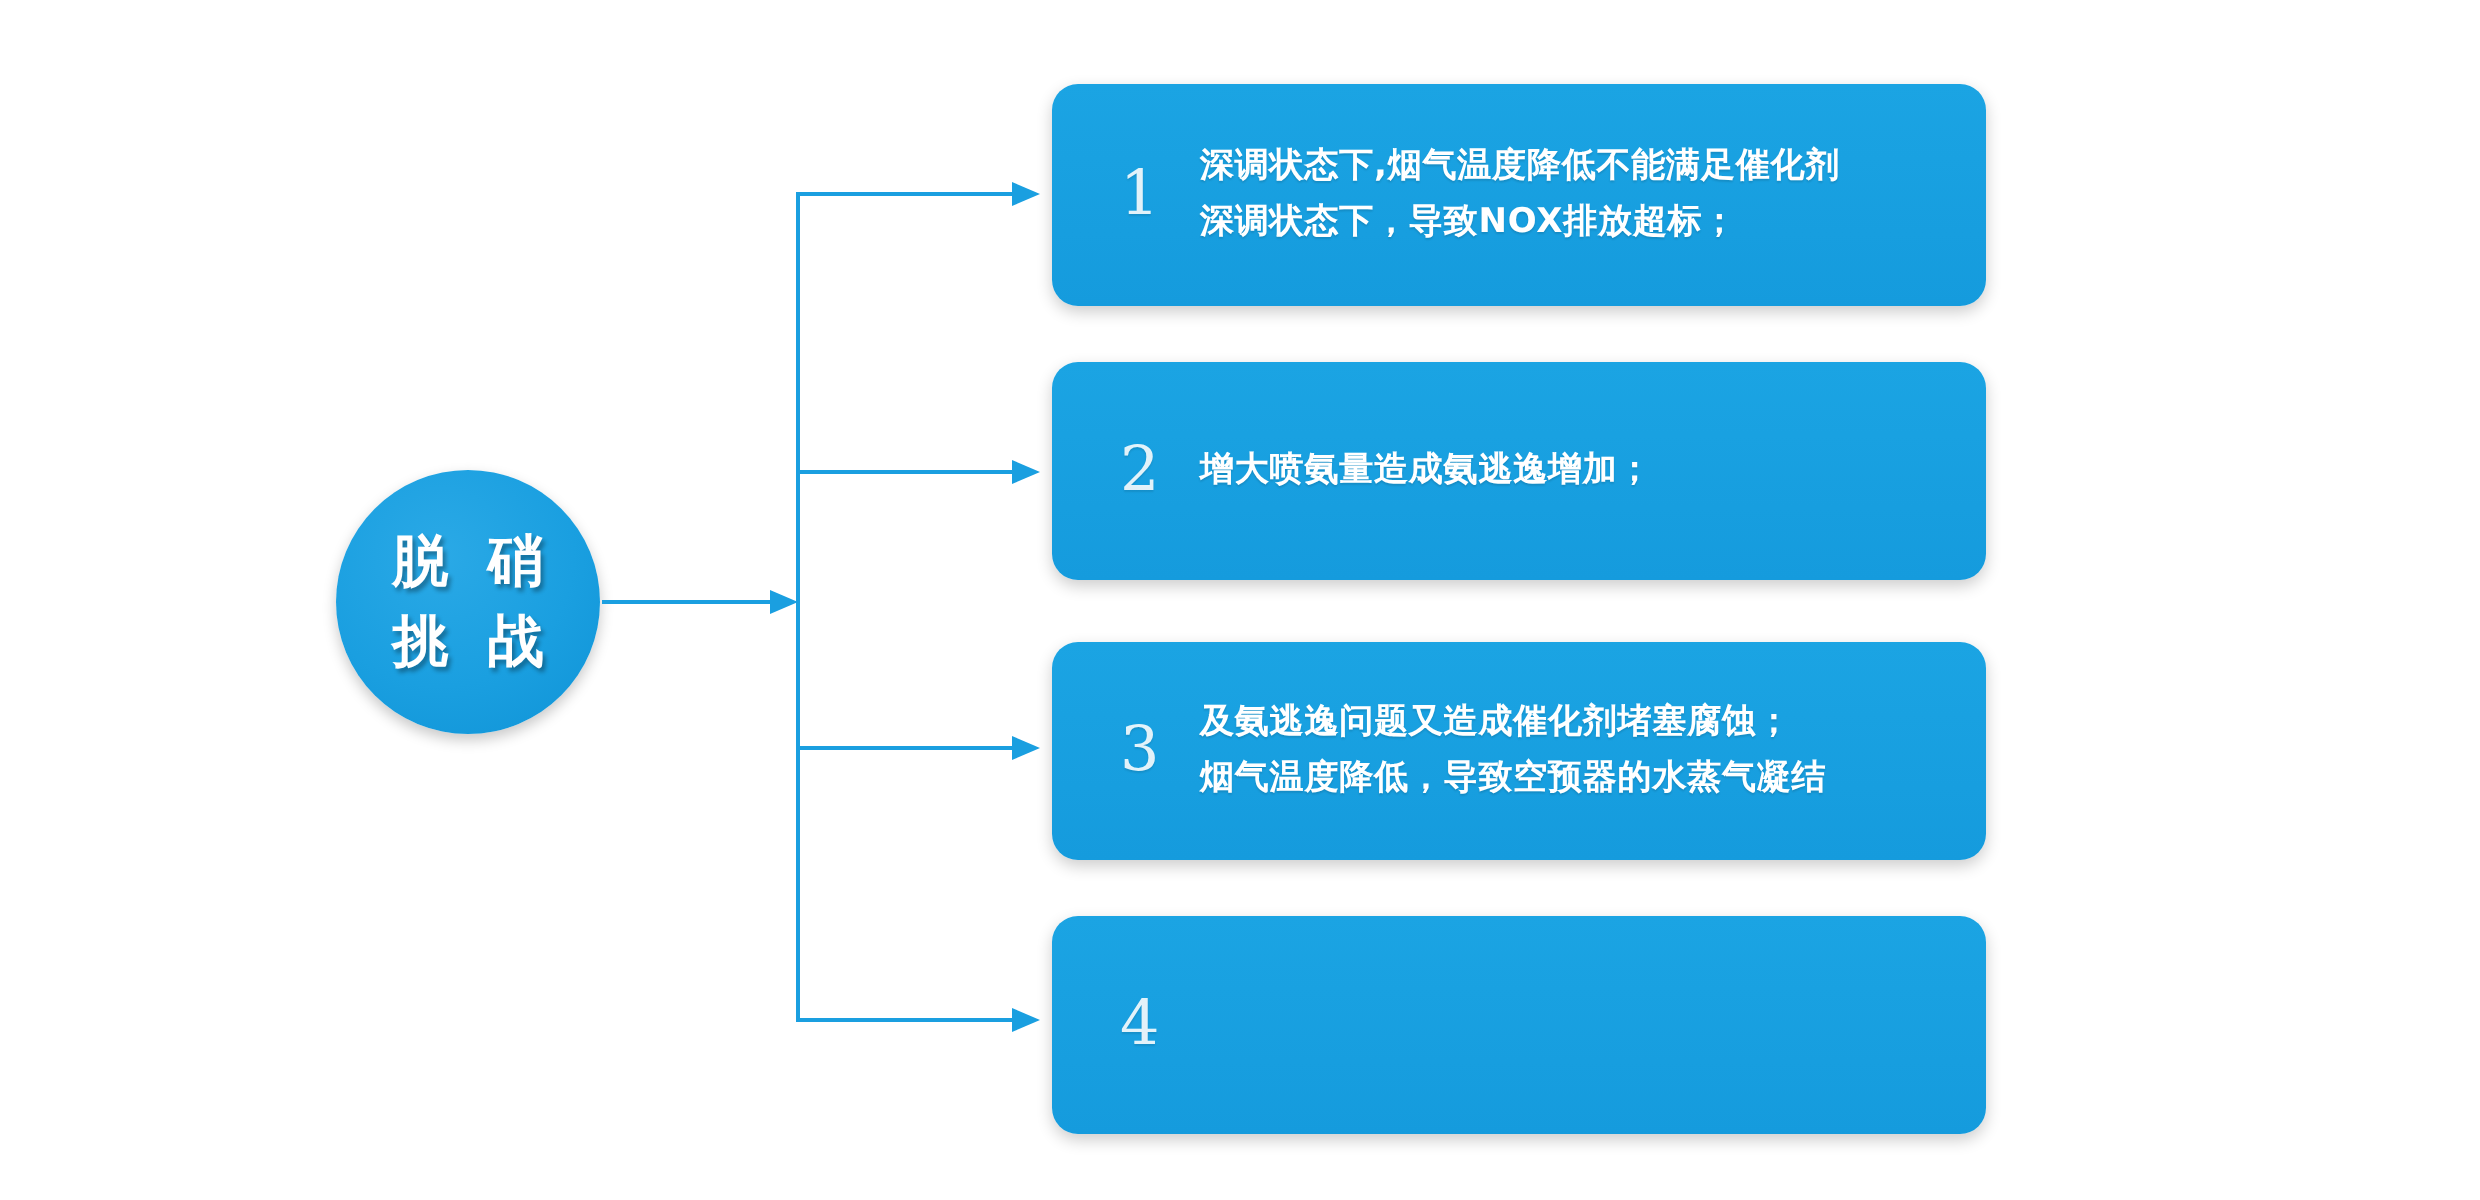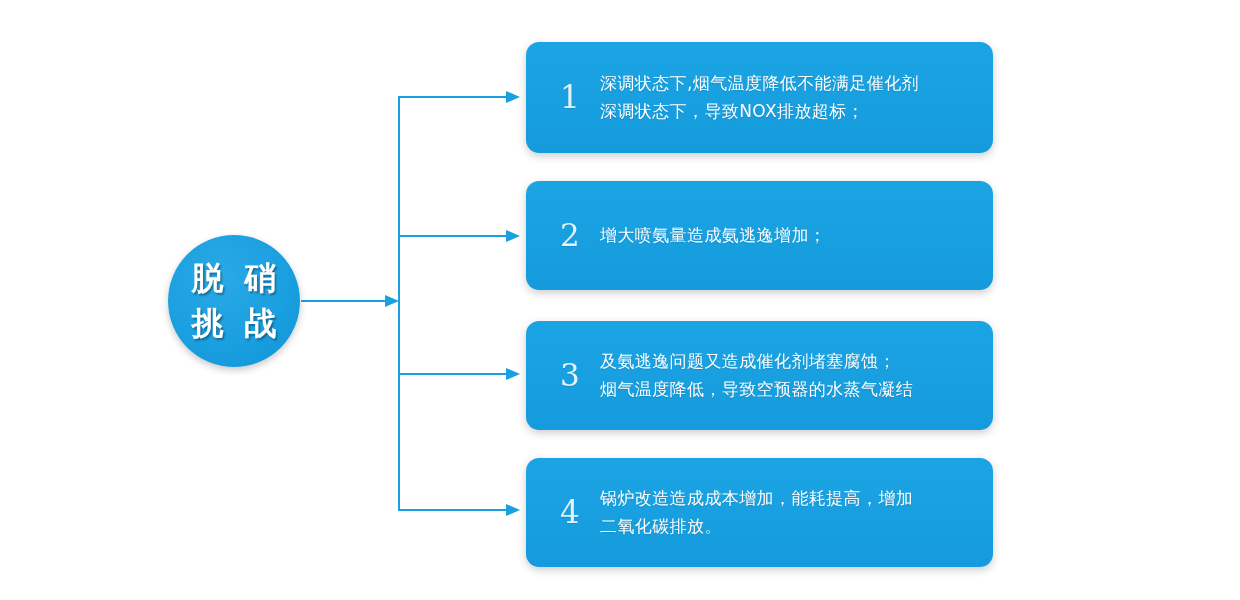--- a/index.html
+++ b/index.html
@@ -29,21 +29,21 @@
     background: radial-gradient(circle at 40% 32%, #2aa9e6 0%, #1a9fe0 55%, #0f93d6 100%);
     box-shadow: 0 3px 7px rgba(0,0,0,0.22), 0 0 0 1px rgba(255,255,255,0.55);
     display: flex;
     flex-direction: column;
     align-items: center;
     justify-content: center;
     box-sizing: border-box;
   }
   .hub-line {
     color: #ffffff;
-    font-size: 32px;
+    font-size: 28px;
     font-weight: bold;
     letter-spacing: 5px;
     text-indent: 5px;
     line-height: 1.42;
     text-shadow: 1.5px 2px 2px rgba(0,0,0,0.33);
     white-space: nowrap;
   }
 
   
   .conn {
@@ -82,21 +82,21 @@
     line-height: 1;
     flex: 0 0 auto;
     width: 34px;
     text-align: left;
     margin-right: 6px;
     text-shadow: 0 1px 1px rgba(0,0,0,0.10);
   }
   .box-text {
     color: #ffffff;
     font-size: 17px;
-    font-weight: normal;
+    font-weight: bold;
     line-height: 1.62;
     letter-spacing: 0.4px;
     text-shadow: 0 1px 1px rgba(0,0,0,0.12);
   }
 </style>
 </head>
 <body>
 
 <div id="canvas">
 
@@ -140,19 +140,15 @@
   <div class="box" style="top:321px; height:109px;">
     <div class="box-num">3</div>
     <div class="box-text">
       <div>及氨逃逸问题又造成催化剂堵塞腐蚀；</div>
       <div>烟气温度降低，导致空预器的水蒸气凝结</div>
     </div>
   </div>
 
   <div class="box" style="top:458px; height:109px;">
     <div class="box-num">4</div>
-    <div class="box-text">
-      <div>锅炉改造造成成本增加，能耗提高，增加</div>
-      <div>二氧化碳排放。</div>
-    </div>
   </div>
 
 </div>
 
 </body></html>

